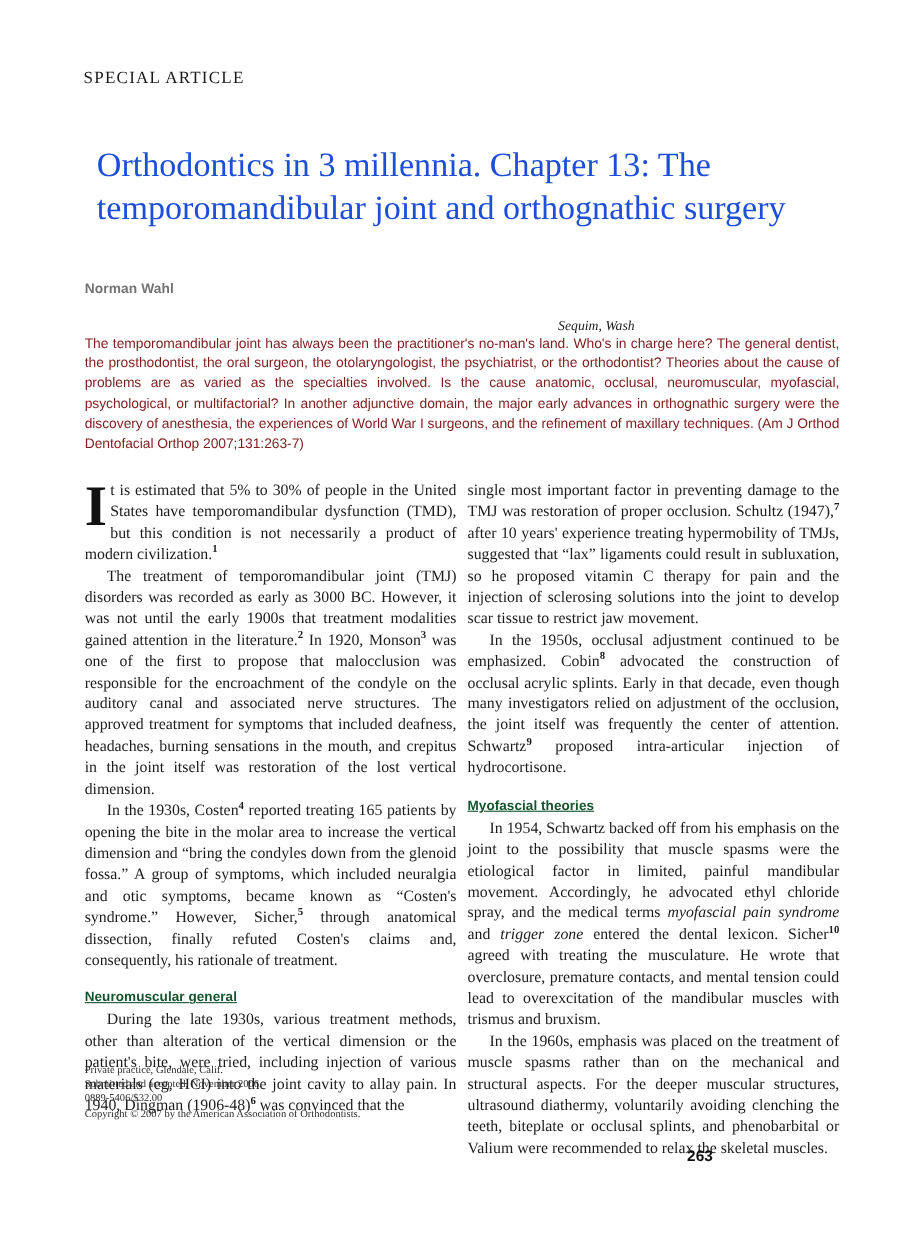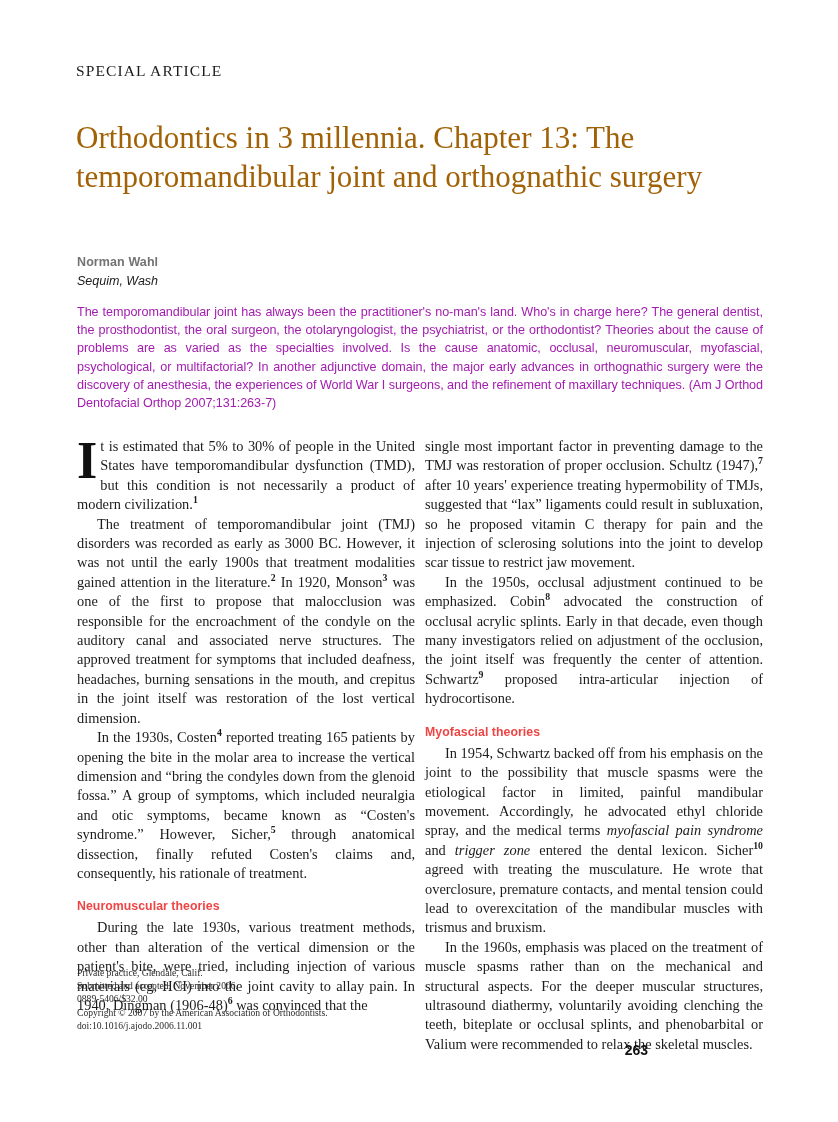--- a/index.html
+++ b/index.html
@@ -38,60 +38,61 @@
   
   .title {
     position: absolute;
     left: 76px;
     top: 118px;
     width: 690px;
     font-family: "Liberation Serif", "DejaVu Serif", serif;
     font-size: 31px;
     line-height: 39px;
     font-weight: normal;
-    color: #a16207;
-    margin: 0;
+    color: #1d4ed8;
+    margin: 12px;
     letter-spacing: 0px;
   }
 
   
   .byline {
     position: absolute;
     left: 77px;
     top: 254px;
     width: 500px;
   }
   .author-name {
     font-family: "Liberation Sans", "DejaVu Sans", sans-serif;
     font-size: 12.5px;
     font-weight: bold;
     color: #737373;
     line-height: 16px;
     letter-spacing: 0.1px;
   }
   .author-loc {
-    font-family: Liberation Sans, sans-serif;
+    font-family: Liberation Serif, serif;
     font-size: 12.5px;
     font-style: italic;
     color: #1b1b1b;
     line-height: 17px;
-    margin-top: 3px;
+    margin-top: 18px;
+    text-align: right;
   }
 
   
   .abstract {
     position: absolute;
     left: 77px;
     top: 303px;
     width: 686px;
     font-family: "Liberation Sans", "DejaVu Sans", sans-serif;
     font-size: 12.6px;
     line-height: 18.2px;
     text-align: justify;
-    color: #a21caf;
+    color: #7f1d1d;
     letter-spacing: -0.05px;
   }
 
   
   .columns {
     position: absolute;
     left: 77px;
     top: 437px;
     width: 686px;
   }
@@ -127,23 +128,24 @@
     font-weight: bold;
     padding: 1px 3px 0 0;
     margin-top: 2px;
     color: #111;
   }
 
   .subhead {
     font-family: "Liberation Sans", "DejaVu Sans", sans-serif;
     font-size: 12.3px;
     font-weight: bold;
-    color: #ef4444;
+    color: #14532d;
     margin: 16px 0 5px 0;
     letter-spacing: 0.05px;
+    text-decoration: underline;
   }
 
   sup {
     font-size: 0.68em;
     line-height: 0;
     vertical-align: super;
     font-weight: bold;
   }
   i, .ital { font-style: italic; }
 
@@ -196,21 +198,21 @@
       </p>
 
       <p class="body-p">
         <span>The treatment of temporomandibular joint (TMJ) disorders was recorded as early as 3000 BC. However, it was not until the early 1900s that treatment modalities gained attention in the literature.</span><sup>2</sup><span> In 1920, Monson</span><sup>3</sup><span> was one of the first to propose that malocclusion was responsible for the encroachment of the condyle on the auditory canal and associated nerve structures. The approved treatment for symptoms that included deafness, headaches, burning sensations in the mouth, and crepitus in the joint itself was restoration of the lost vertical dimension.</span>
       </p>
 
       <p class="body-p">
         <span>In the 1930s, Costen</span><sup>4</sup><span> reported treating 165 patients by opening the bite in the molar area to increase the vertical dimension and “bring the condyles down from the glenoid fossa.” A group of symptoms, which included neuralgia and otic symptoms, became known as “Costen's syndrome.” However, Sicher,</span><sup>5</sup><span> through anatomical dissection, finally refuted Costen's claims and, consequently, his rationale of treatment.</span>
       </p>
 
-      <div class="subhead">Neuromuscular theories</div>
+      <div class="subhead">Neuromuscular general</div>
 
       <p class="body-p">
         <span>During the late 1930s, various treatment methods, other than alteration of the vertical dimension or the patient's bite, were tried, including injection of various materials (eg, HCI) into the joint cavity to allay pain. In 1940, Dingman (1906-48)</span><sup>6</sup><span> was convinced that the</span>
       </p>
 
     </div>
 
     <div class="col col-right">
 
       <p class="body-p no-indent">
@@ -232,18 +234,17 @@
 
     </div>
 
   </div>
 
   <div class="footnote">
     <div>Private practice, Glendale, Calif.</div>
     <div>Submitted and accepted, November 2006.</div>
     <div>0889-5406/$32.00</div>
     <div>Copyright © 2007 by the American Association of Orthodontists.</div>
-    <div>doi:10.1016/j.ajodo.2006.11.001</div>
   </div>
 
   <div class="page-number">263</div>
 
 </div>
 
 </body></html>

